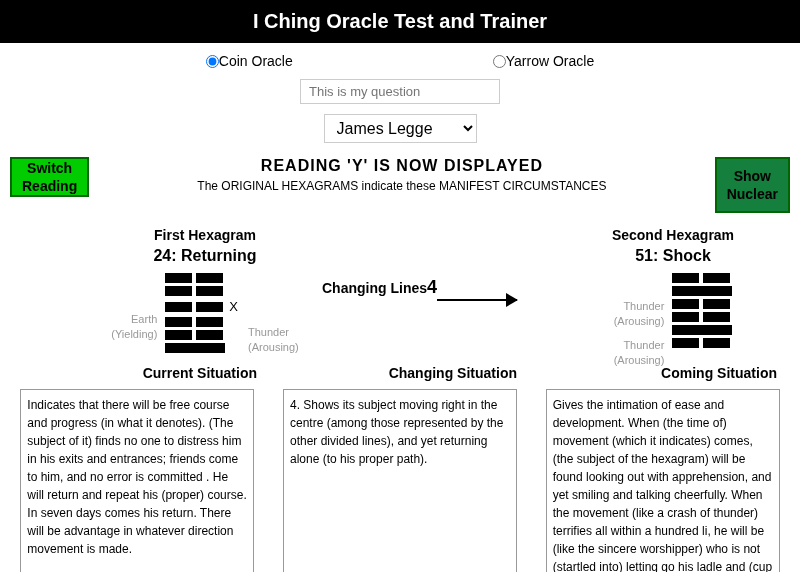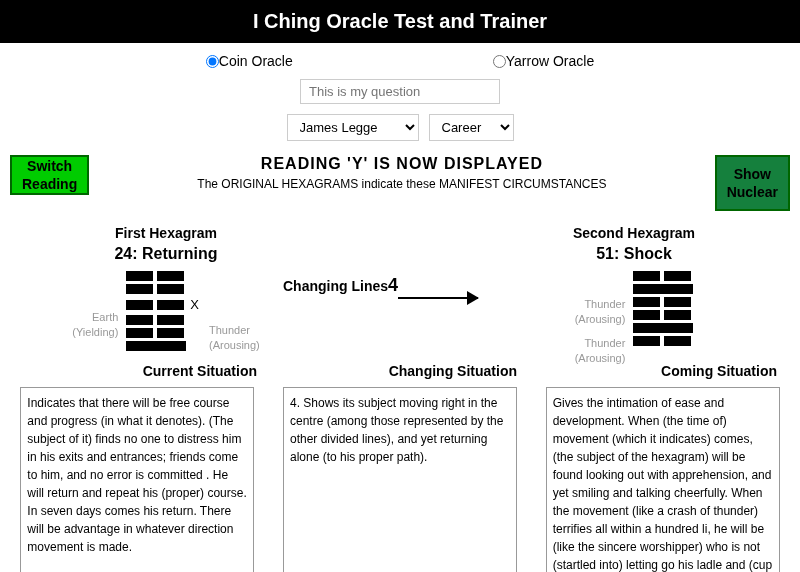--- a/index.html
+++ b/index.html
@@ -51,21 +51,21 @@
     }
     
     .dropdowns-row {
       display: flex;
       justify-content: center;
       gap: 10px;
       padding: 6px 0 8px 0;
     }
     .dropdowns-row select {
       padding: 4px 8px;
-      font-size: 13px;
+      font-size: 16px;
       border: 1px solid #ccc;
       background: #fff;
     }
     
     .reading-area {
       display: flex;
       align-items: flex-start;
       padding: 6px 10px;
       position: relative;
     }
@@ -102,21 +102,21 @@
       font-weight: bold;
       letter-spacing: 1px;
     }
     .reading-subtitle {
       font-size: 12px;
       margin-top: 4px;
     }
     
     .hex-row {
       display: flex;
-      justify-content: center;
+      justify-content: flex-end;
       padding: 8px 10px 4px 10px;
     }
     .hex-col {
       width: 30%;
       text-align: center;
     }
     .hex-col-center {
       width: 30%;
       text-align: center;
       display: flex;
@@ -251,25 +251,20 @@
 <div class="question-row">
   <input type="text" class="question-input" placeholder="This is my question" style="">
 </div>
 
 <div class="dropdowns-row">
   <select>
     <option>James Legge</option>
     <option>Wilhelm/Baynes</option>
     <option>Other</option>
   </select>
-  <select>
-    <option>Career</option>
-    <option>Love</option>
-    <option>General</option>
-  </select>
 </div>
 
 <div class="reading-area">
   <button class="switch-btn">Switch<br>Reading</button>
   <div class="reading-center">
     <div class="reading-title">READING 'Y' IS NOW DISPLAYED</div>
     <div class="reading-subtitle">The ORIGINAL HEXAGRAMS indicate these MANIFEST CIRCUMSTANCES</div>
   </div>
   <button class="nuclear-btn">Show<br>Nuclear</button>
 </div>

